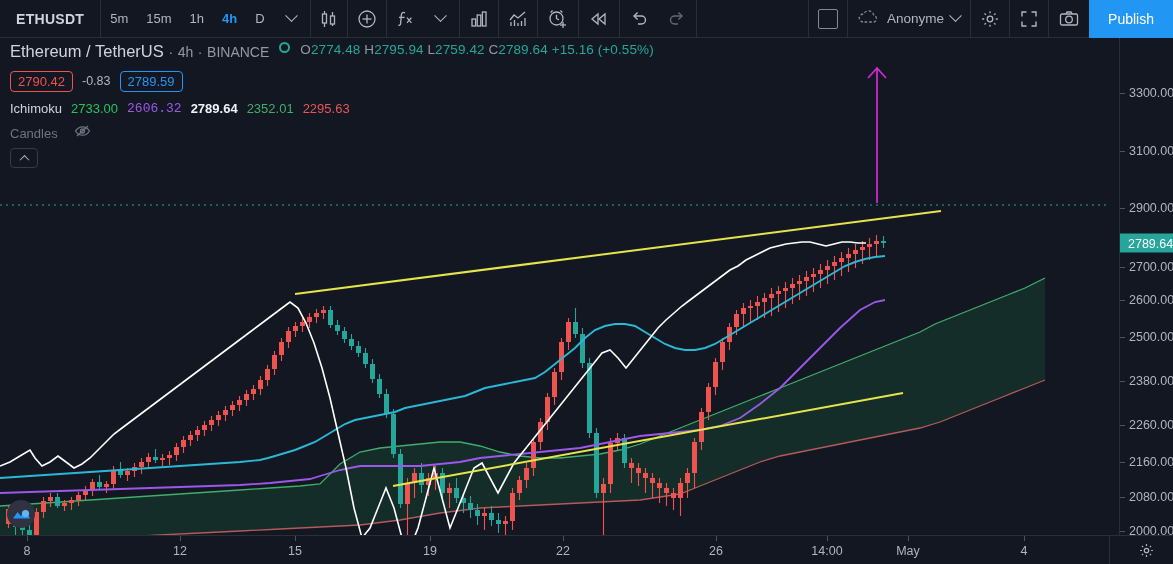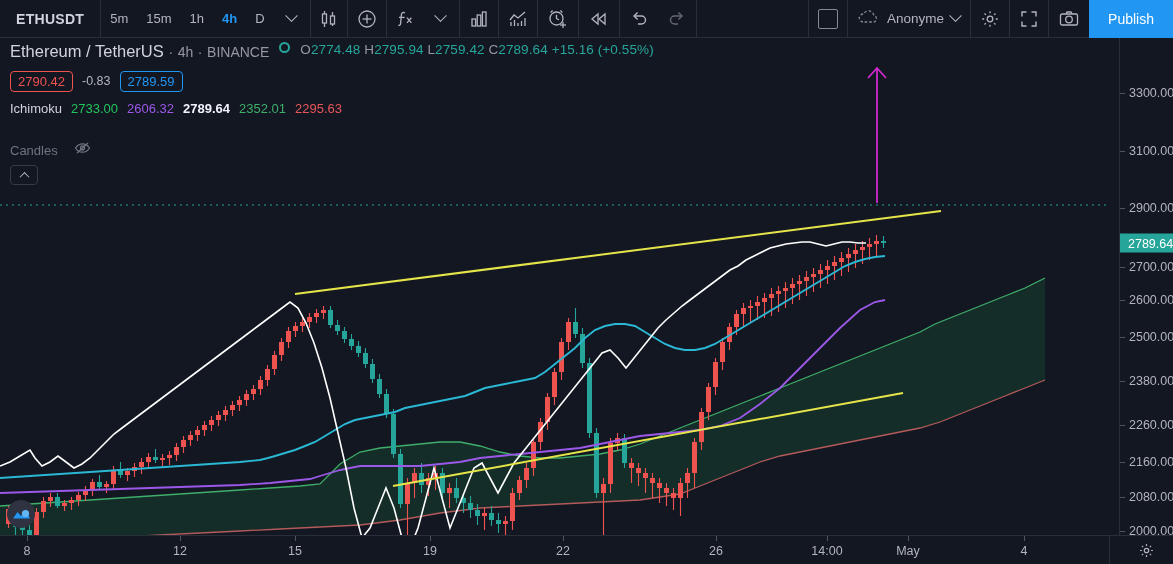--- a/index.html
+++ b/index.html
@@ -63,25 +63,25 @@
 
   .legend-row2 { display: flex; align-items: center; gap: 9px; margin-top: 6px; height: 22px; }
   .badge { padding: 2px 7px; border-radius: 4px; font-size: 13px; border: 1px solid; background: transparent; }
   .badge.bid { color: #ef5350; border-color: #ef5350; }
   .badge.ask { color: #2196f3; border-color: #2196f3; }
   .spread { color: #b2b5be; font-size: 12.5px; }
 
   .legend-row3 { display: flex; align-items: center; gap: 9px; margin-top: 7px; height: 18px;
                  font-size: 13px; }
   .ind-name { color: #d1d4dc; }
-  .v-cyan { color: #22c55e; } .v-purple { color: #9c58e8; }
+  .v-cyan { color: #22c55e; } .v-purple { color: #9c58e8; font-family: Liberation Mono, monospace; }
   .v-white { color: #f0f3fa; font-weight: bold; }
   .v-green { color: #3fae6a; } .v-red { color: #e8565b; }
 
-  .legend-row4 { display: flex; align-items: center; gap: 16px; margin-top: 24px; height: 18px; }
+  .legend-row4 { display: flex; align-items: center; gap: 16px; margin-top: 7px; height: 18px; }
   .candles-lbl { color: #6f7380; font-size: 13px; }
 
   .collapse-btn {
     margin-top: 6px; width: 28px; height: 20px; border: 1px solid #363a45;
     border-radius: 4px; display: flex; align-items: center; justify-content: center;
     cursor: pointer;
   }
   .collapse-btn i { width: 7px; height: 7px; border-left: 1.5px solid #b2b5be;
                     border-top: 1.5px solid #b2b5be; transform: rotate(45deg) translate(1px,1px); }
 

